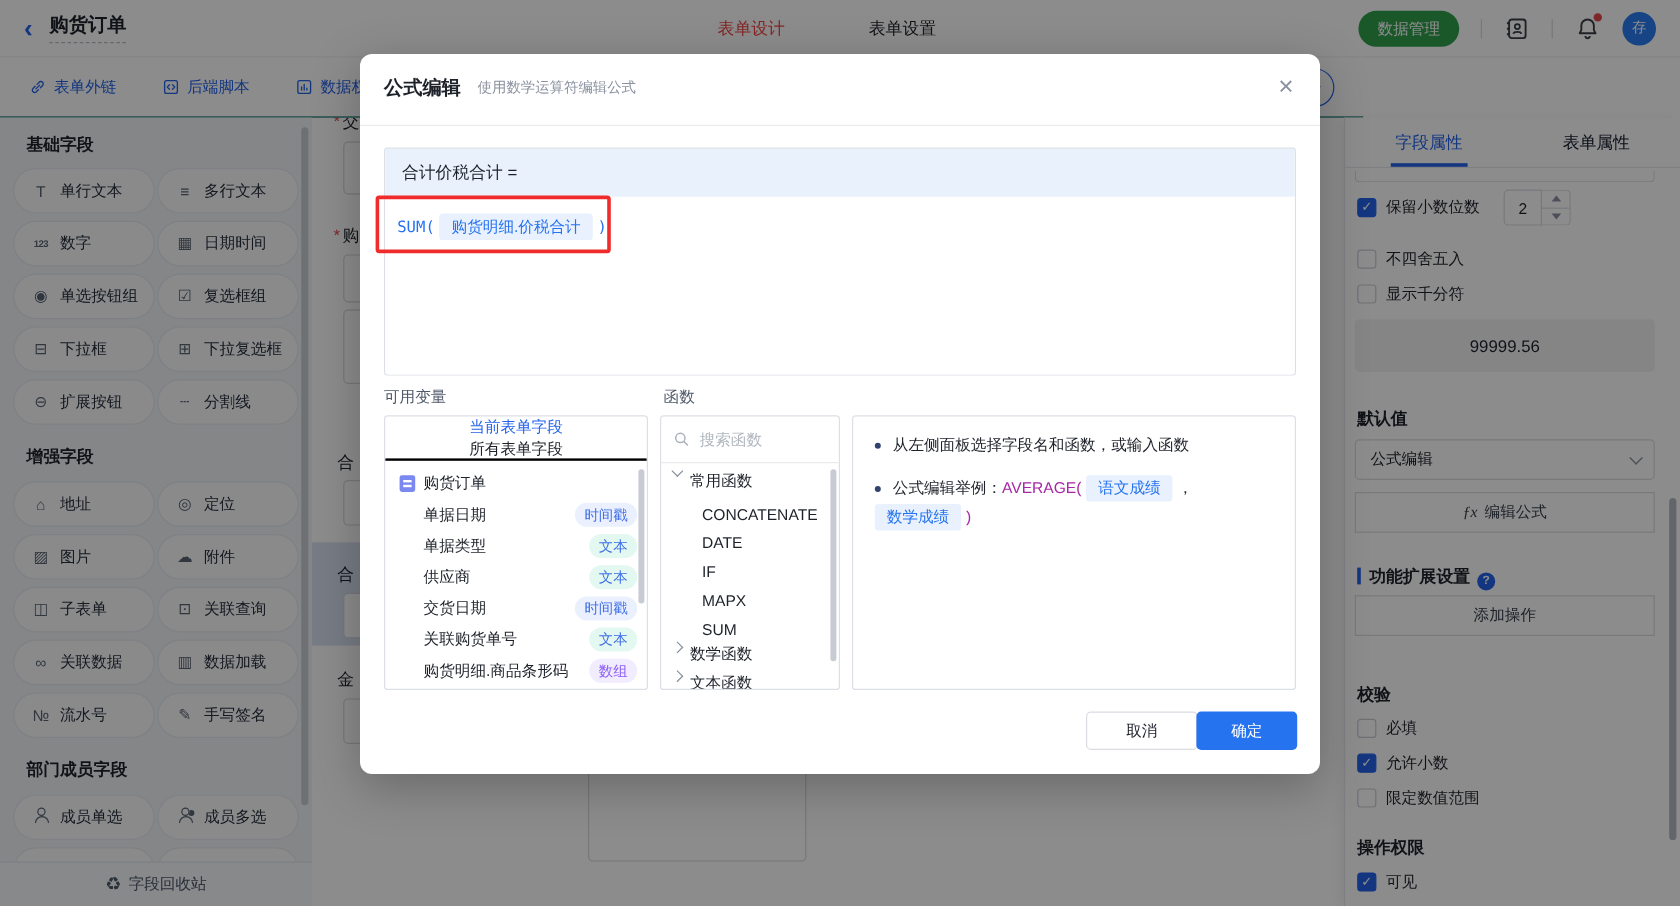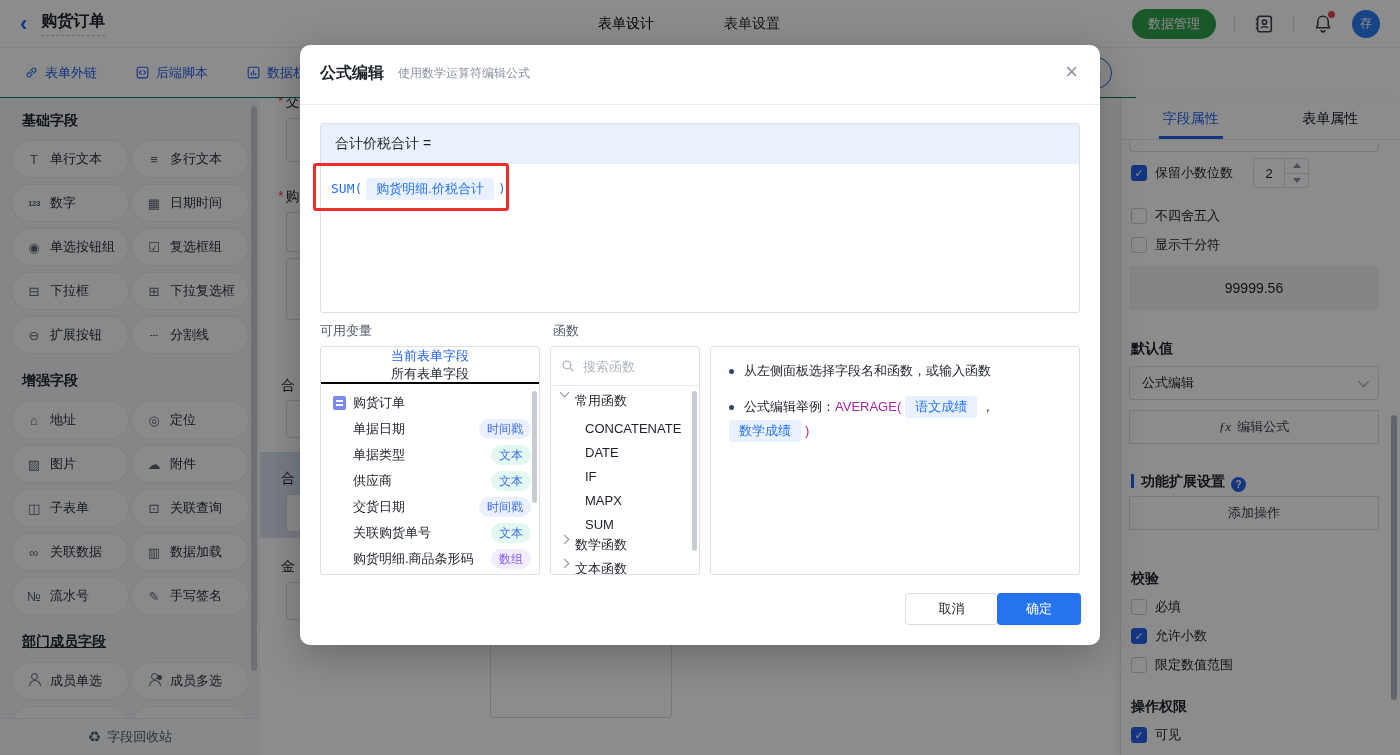--- a/index.html
+++ b/index.html
@@ -7,21 +7,21 @@
   body { font-family:"Liberation Sans","DejaVu Sans",sans-serif; color:#1d2129; background:#fff; position:relative; }
   .abs { position:absolute; }
   .flex { display:flex; align-items:center; }
 
   
   .hdr { left:0; top:0; width:1400px; height:48px; background:#fff; border-bottom:1px solid #eceef2; z-index:1; }
   .back { color:#2563eb; font-size:22px; font-weight:bold; line-height:1; cursor:pointer; }
   .hdr-title { font-size:16px; font-weight:600; color:#1d2129; border-bottom:1px dashed #b9bec8; padding-bottom:3px; }
   .hdr-tabs { left:598px; top:0; height:48px; display:flex; gap:70px; align-items:center; }
   .hdr-tab { font-size:14px; color:#1d2129; cursor:pointer; }
-  .hdr-tab.active { color:#000000; font-weight:500; }
+  .hdr-tab.active { color:#ef4444; font-weight:500; }
   .pill-green { background:#30a14e; color:#fff; border:none; border-radius:15px; height:30px; padding:0 16px; font-size:13px; cursor:pointer; }
   .vdiv { width:1px; height:16px; background:#d8dadf; }
   .avatar { width:28px; height:28px; border-radius:50%; background:#2b7cf0; color:#fff; font-size:12px; display:flex; align-items:center; justify-content:center; cursor:pointer; }
   .bell-wrap { position:relative; width:22px; height:22px; cursor:pointer; }
   .red-dot { position:absolute; right:-1px; top:-2px; width:7px; height:7px; border-radius:50%; background:#e5484d; }
 
   
   .tbar { left:0; top:48px; width:1136px; height:50px; background:#fff; border-bottom:1px solid #0f766e; z-index:1; }
   .tlink { display:flex; align-items:center; gap:6px; color:#2563eb; font-size:13px; cursor:pointer; }
   .btn-outline { height:32px; padding:0 24px; border:1px solid #2563eb; color:#2563eb; background:#000000; border-radius:16px; font-size:13px; cursor:pointer;text-align:center; }
@@ -262,21 +262,21 @@
     </div>
   <div class="fpill" style="left:12px; top:480px;">
       <span class="fic">№</span>
       <span class="flab">流水号</span>
     </div>
   <div class="fpill" style="left:132px; top:480px;">
       <span class="fic">✎</span>
       <span class="flab">手写签名</span>
     </div>
 
-  <div class="abs sec-title" style="left:22px; top:535px;text-decoration:underline;">部门成员字段</div>
+  <div class="abs sec-title" style="left:22px; top:535px;">部门成员字段</div>
   <div class="fpill" style="left:12px; top:565px;">
       <span class="fic"><span class="person"></span></span>
       <span class="flab">成员单选</span>
     </div>
   <div class="fpill" style="left:132px; top:565px;">
       <span class="fic"><span class="person persons"></span></span>
       <span class="flab">成员多选</span>
     </div>
   <div class="fpill" style="left:12px; top:609px;"></div>
   <div class="fpill" style="left:132px; top:609px;"></div>

